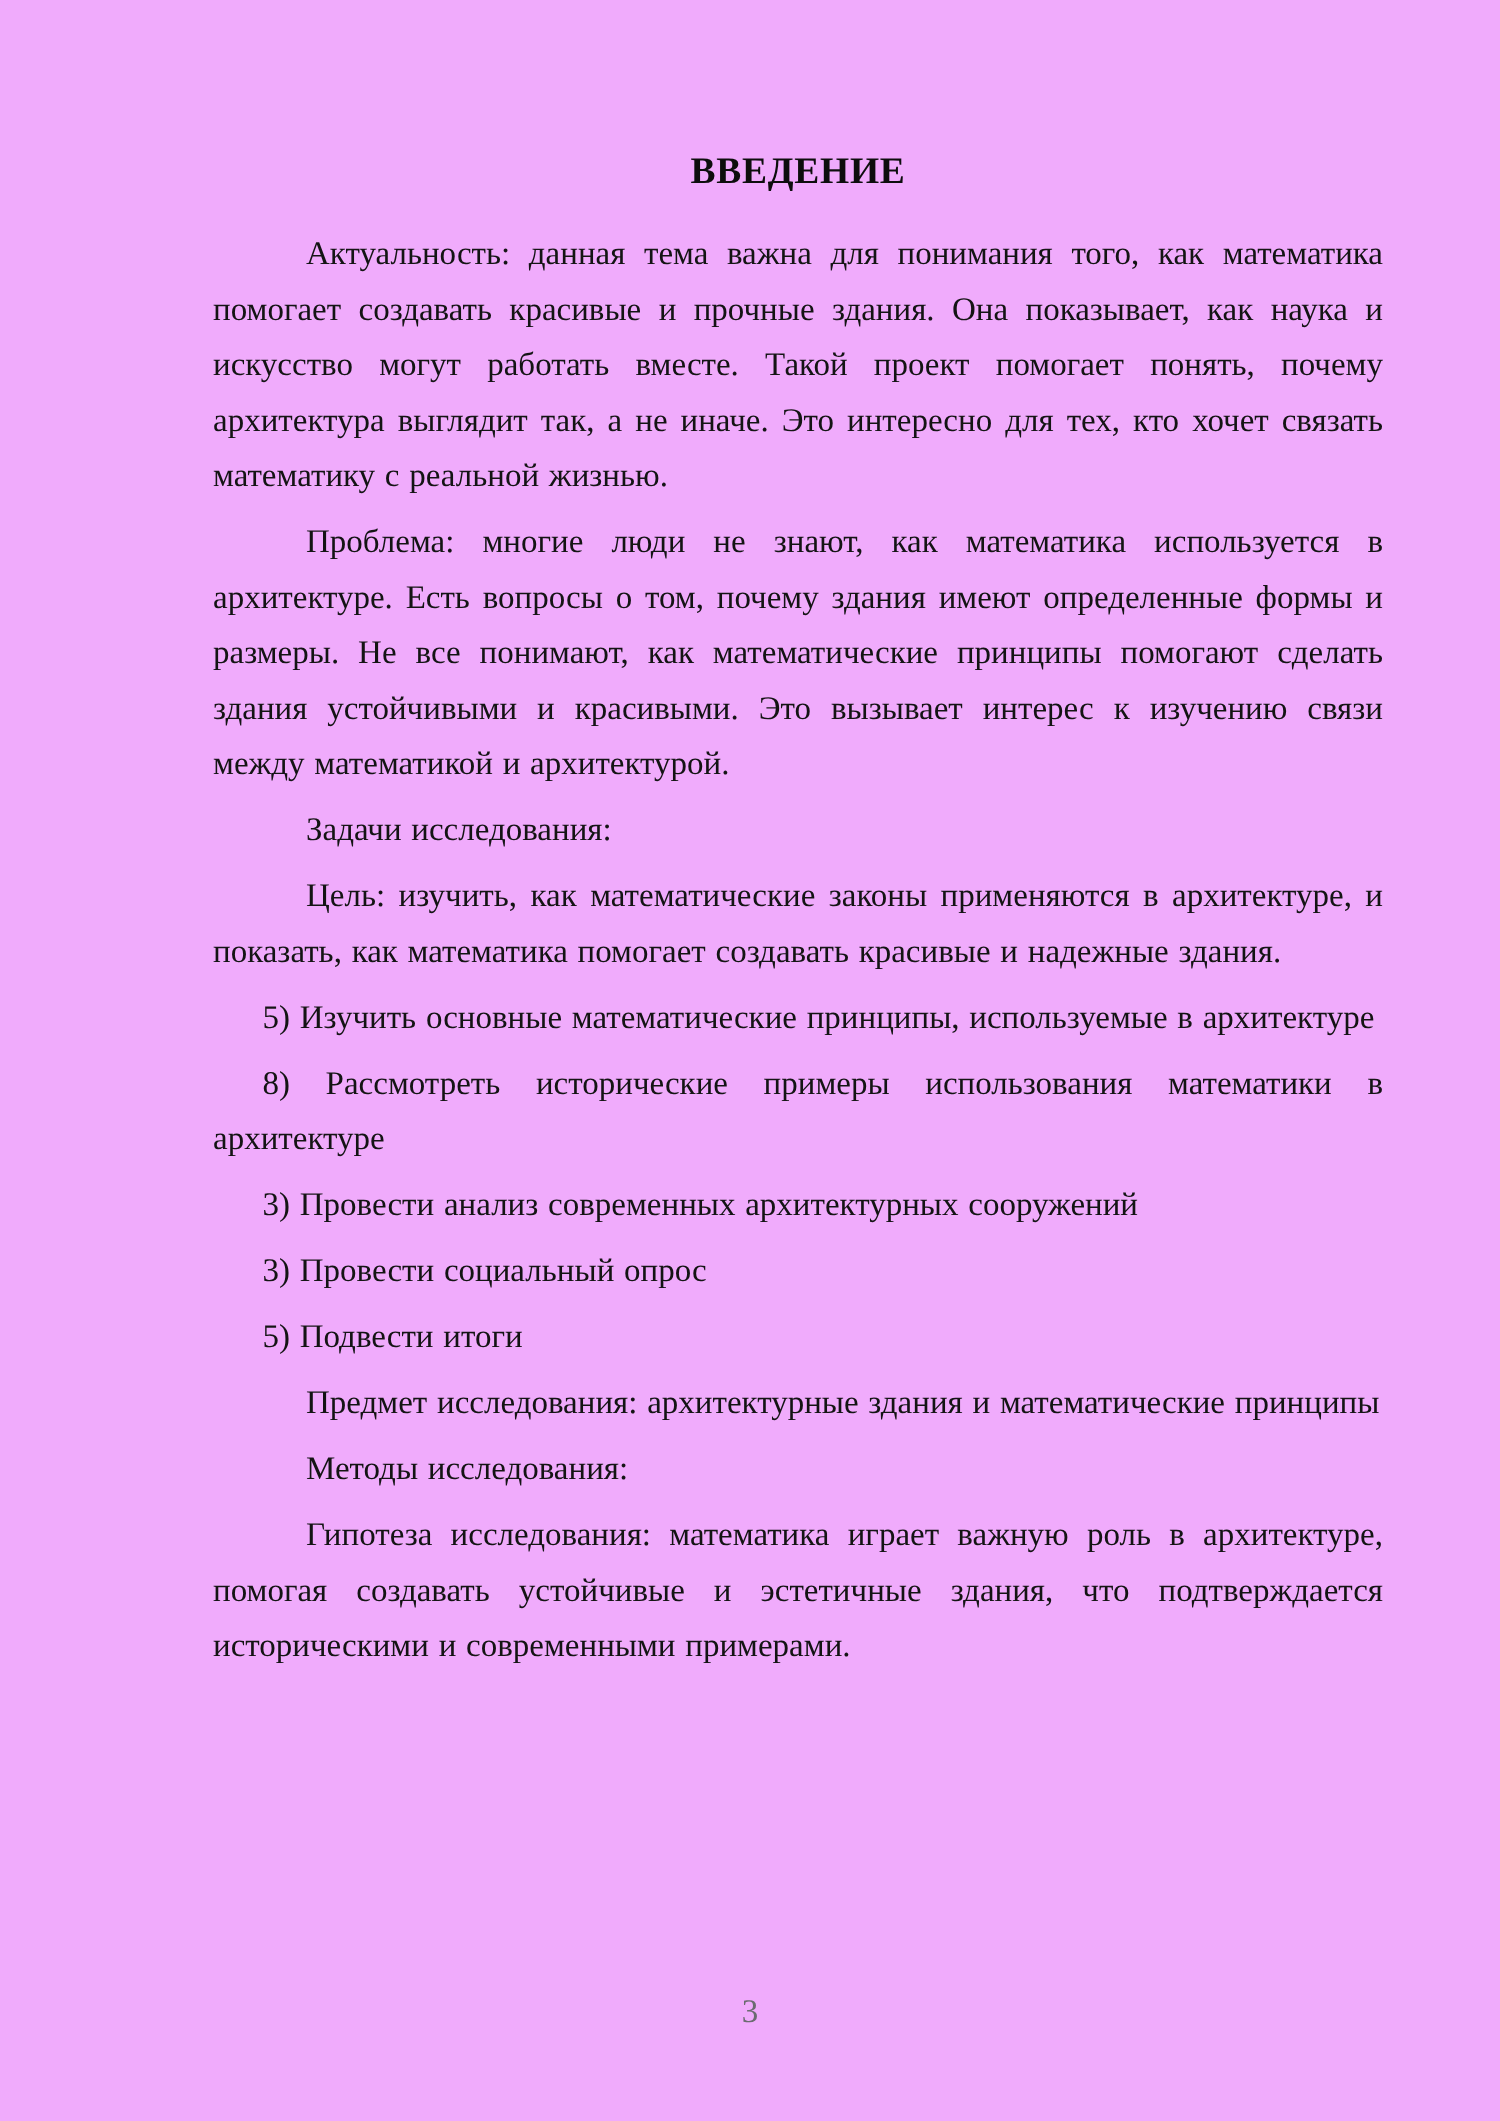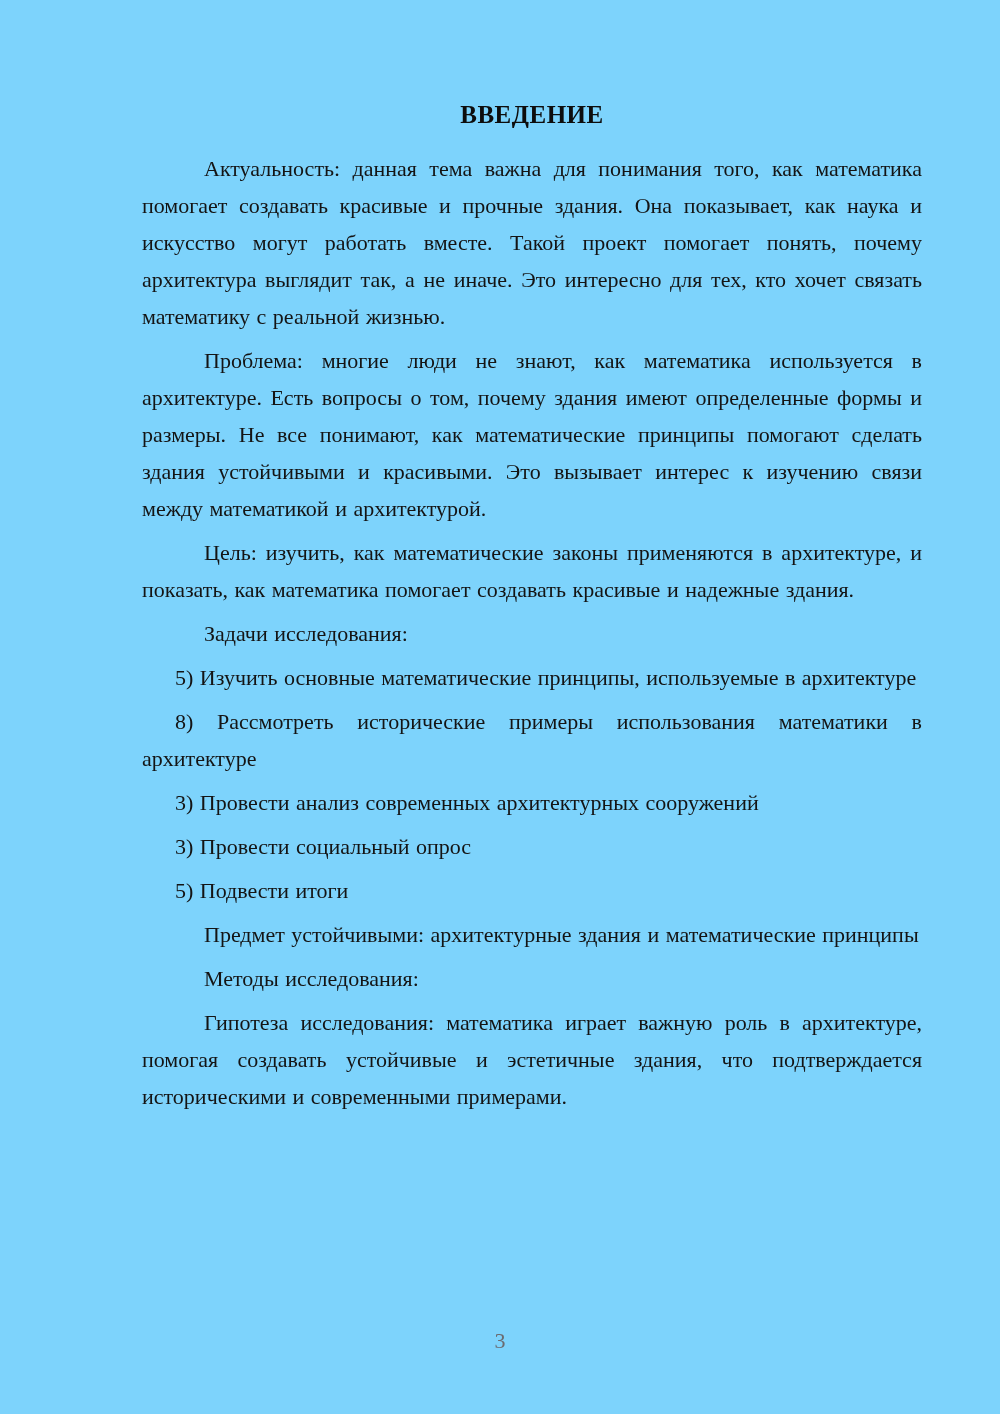--- a/index.html
+++ b/index.html
@@ -8,21 +8,21 @@
     width: 1000px;
     height: 1414px;
     position: relative;
     font-family: "Liberation Serif", "DejaVu Serif", serif;
   }
   .page {
     position: absolute;
     left: 0; top: 0;
     width: 1000px;
     height: 1414px;
-    background: #7dd3fc;
+    background: #f0abfc;
     color: #141414;
     overflow: hidden;
   }
   .content {
     position: absolute;
     left: 142px;
     top: 96px;
     width: 780px;
   }
   .doc-heading {
@@ -68,36 +68,36 @@
 
 <div class="page">
   <div class="content">
 
     <div class="doc-heading">ВВЕДЕНИЕ</div>
 
     <p class="para">Актуальность: данная тема важна для понимания того, как математика помогает создавать красивые и прочные здания. Она показывает, как наука и искусство могут работать вместе. Такой проект помогает понять, почему архитектура выглядит так, а не иначе. Это интересно для тех, кто хочет связать математику с реальной жизнью.</p>
 
     <p class="para">Проблема: многие люди не знают, как математика используется в архитектуре. Есть вопросы о том, почему здания имеют определенные формы и размеры. Не все понимают, как математические принципы помогают сделать здания устойчивыми и красивыми. Это вызывает интерес к изучению связи между математикой и архитектурой.</p>
 
+    <p class="para">Задачи исследования:</p>
+
     <p class="para">Цель: изучить, как математические законы применяются в архитектуре, и показать, как математика помогает создавать красивые и надежные здания.</p>
-
-    <p class="para">Задачи исследования:</p>
 
     <p class="task">5) Изучить основные математические принципы, используемые в архитектуре</p>
 
     <p class="task">8) Рассмотреть исторические примеры использования математики в архитектуре</p>
 
     <p class="task">3) Провести анализ современных архитектурных сооружений</p>
 
     <p class="task">3) Провести социальный опрос</p>
 
     <p class="task">5) Подвести итоги</p>
 
 
-    <p class="para">Предмет устойчивыми: архитектурные здания и математические принципы</p>
+    <p class="para">Предмет исследования: архитектурные здания и математические принципы</p>
 
     <p class="para">Методы исследования:</p>
 
     <p class="para">Гипотеза исследования: математика играет важную роль в архитектуре, помогая создавать устойчивые и эстетичные здания, что подтверждается историческими и современными примерами.</p>
 
   </div>
 
   <div class="page-number">3</div>
 </div>
 

